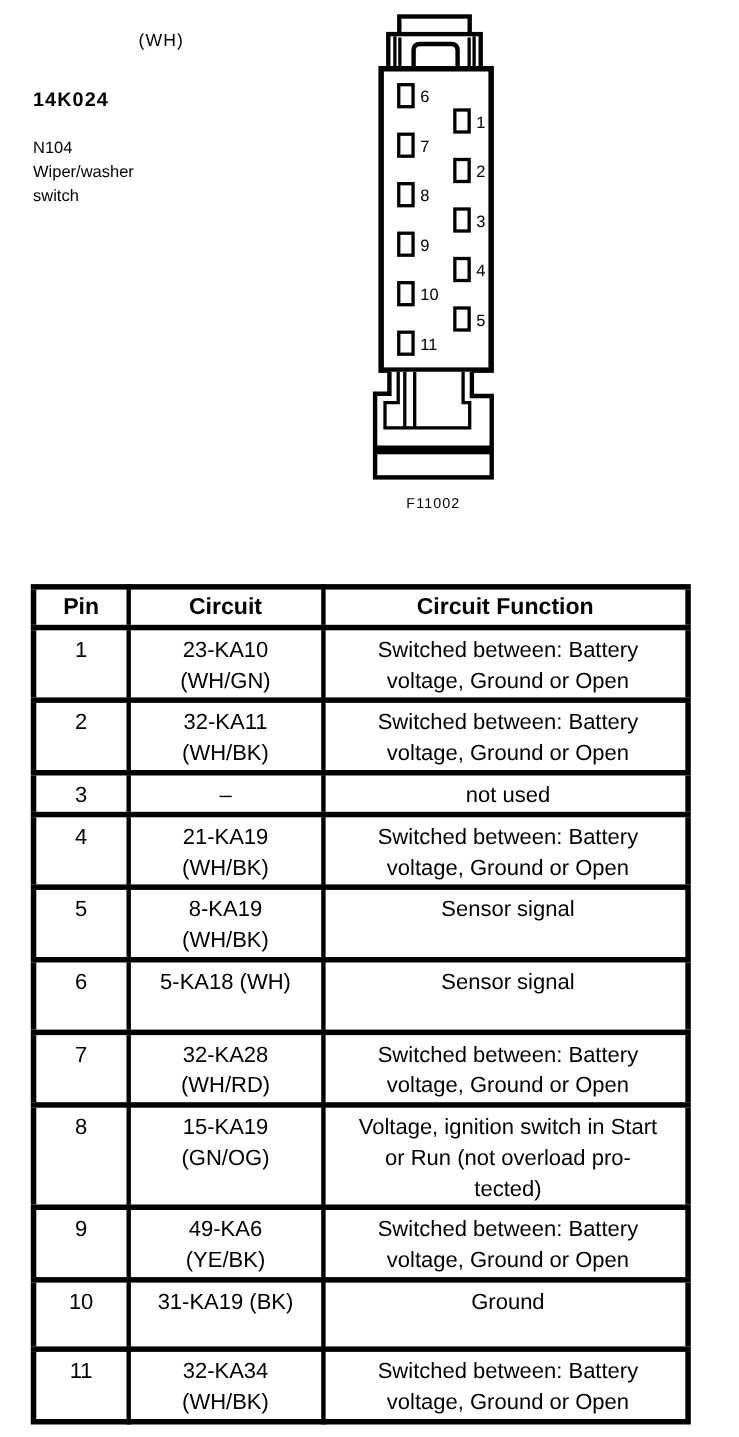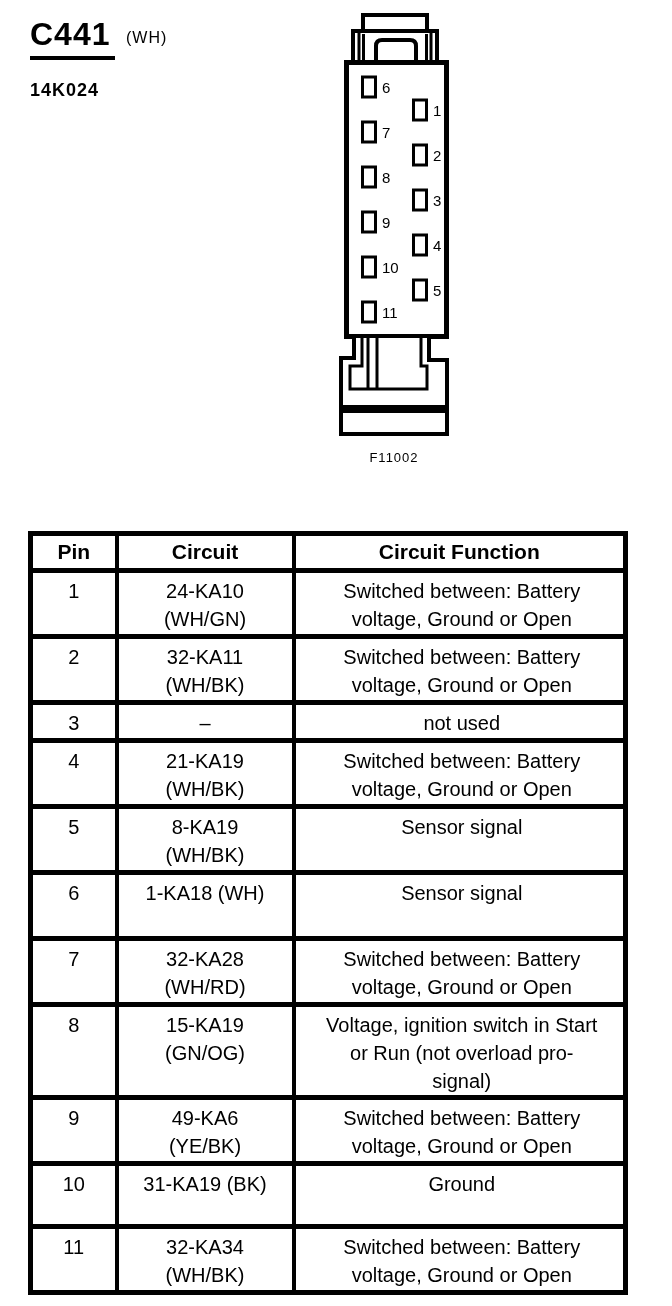--- a/index.html
+++ b/index.html
@@ -63,23 +63,25 @@
   .col-function { width: 332px; }
   .c-pin  { text-align: center; padding-top: 4px; }
   .c-circ { text-align: center; padding-top: 4px; white-space: pre-line; }
   .c-fn   { text-align: center; padding: 4px 6px 0 11px; white-space: pre-line; }
 </style>
 </head>
 <body>
 
 <div class="sheet">
 
-  <div class="abs connector-id">C441</div>
   <div class="abs color-code">(WH)</div>
   <div class="abs part-number">14K024</div>
+  <div class="abs component">N104
+Wiper/washer
+switch</div>
 
   <svg class="abs connector-svg" width="134" height="445" viewBox="328 3 134 445" font-family="Liberation Sans, sans-serif" font-size="15">
     <g stroke="#000" fill="none">
 
       <rect x="363" y="15" width="64" height="19" stroke-width="4" fill="#fff"></rect>
 
       <rect x="353" y="31" width="84" height="31" stroke-width="4" fill="#fff"></rect>
       <path stroke-width="3" d="M359,33 V62 M363.5,34 V62 M426.5,34 V62 M431,33 V62"></path>
       <path stroke-width="4" d="M376,62 V46 Q376,40 382,40 H410 Q416,40 416,46 V62"></path>
 
@@ -132,21 +134,21 @@
         <col class="col-function">
     </colgroup>
     <tbody>
         <tr style="height:31px">
       <th>Pin</th>
       <th>Circuit</th>
       <th>Circuit Function</th>
     </tr>
     <tr style="height:61px">
       <td class="c-pin">1</td>
-      <td class="c-circ">24-KA10
+      <td class="c-circ">23-KA10
 (WH/GN)</td>
       <td class="c-fn">Switched between: Battery
 voltage, Ground or Open</td>
     </tr>
     <tr style="height:63px">
       <td class="c-pin">2</td>
       <td class="c-circ">32-KA11
 (WH/BK)</td>
       <td class="c-fn">Switched between: Battery
 voltage, Ground or Open</td>
@@ -164,37 +166,37 @@
 voltage, Ground or Open</td>
     </tr>
     <tr style="height:59px">
       <td class="c-pin">5</td>
       <td class="c-circ">8-KA19
 (WH/BK)</td>
       <td class="c-fn">Sensor signal</td>
     </tr>
     <tr style="height:66px">
       <td class="c-pin">6</td>
-      <td class="c-circ">1-KA18 (WH)</td>
+      <td class="c-circ">5-KA18 (WH)</td>
       <td class="c-fn">Sensor signal</td>
     </tr>
     <tr style="height:56px">
       <td class="c-pin">7</td>
       <td class="c-circ">32-KA28
 (WH/RD)</td>
       <td class="c-fn">Switched between: Battery
 voltage, Ground or Open</td>
     </tr>
     <tr style="height:91px">
       <td class="c-pin">8</td>
       <td class="c-circ">15-KA19
 (GN/OG)</td>
       <td class="c-fn">Voltage, ignition switch in Start
 or Run (not overload pro-
-signal)</td>
+tected)</td>
     </tr>
     <tr style="height:60px">
       <td class="c-pin">9</td>
       <td class="c-circ">49-KA6
 (YE/BK)</td>
       <td class="c-fn">Switched between: Battery
 voltage, Ground or Open</td>
     </tr>
     <tr style="height:63px">
       <td class="c-pin">10</td>

